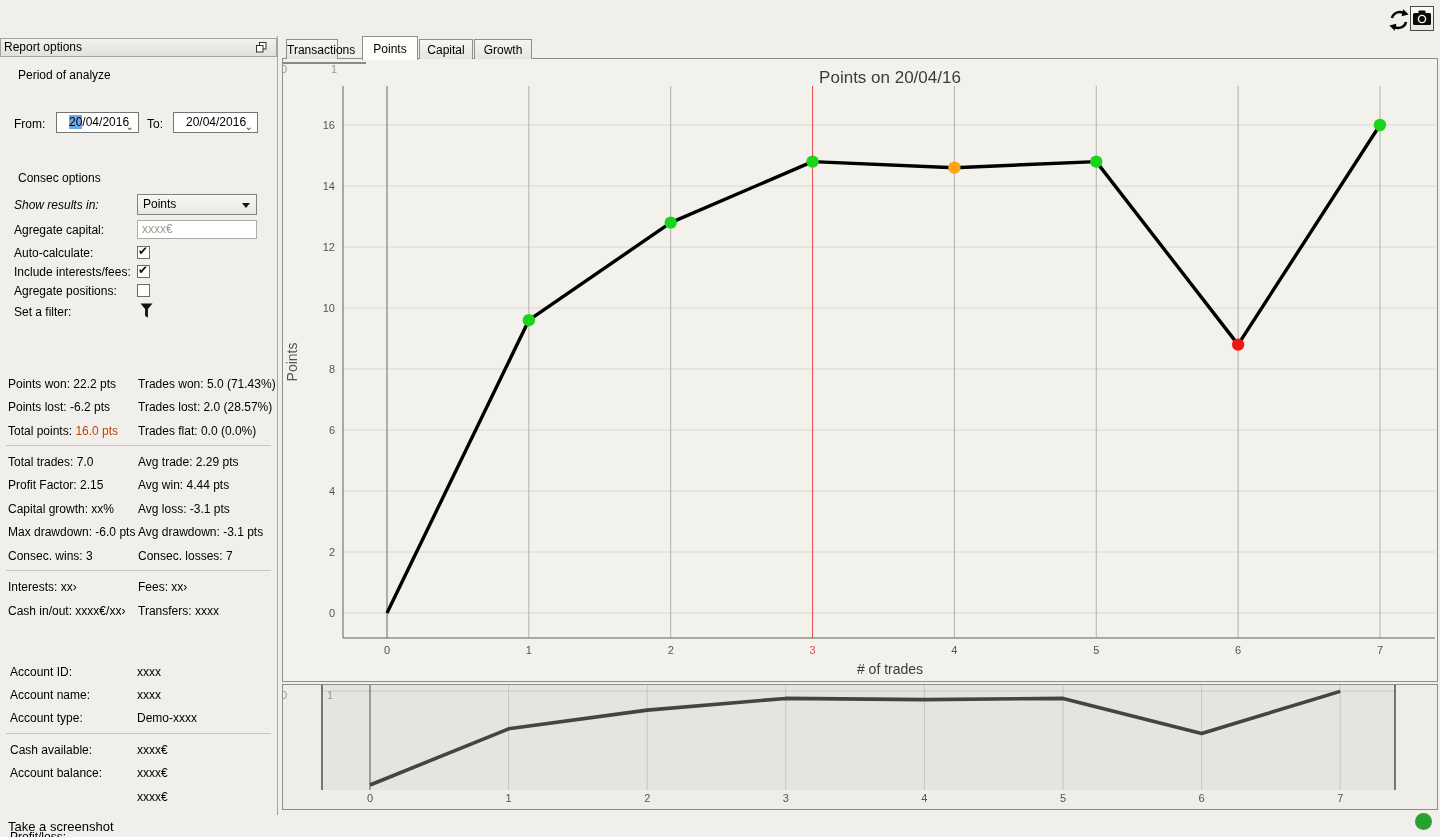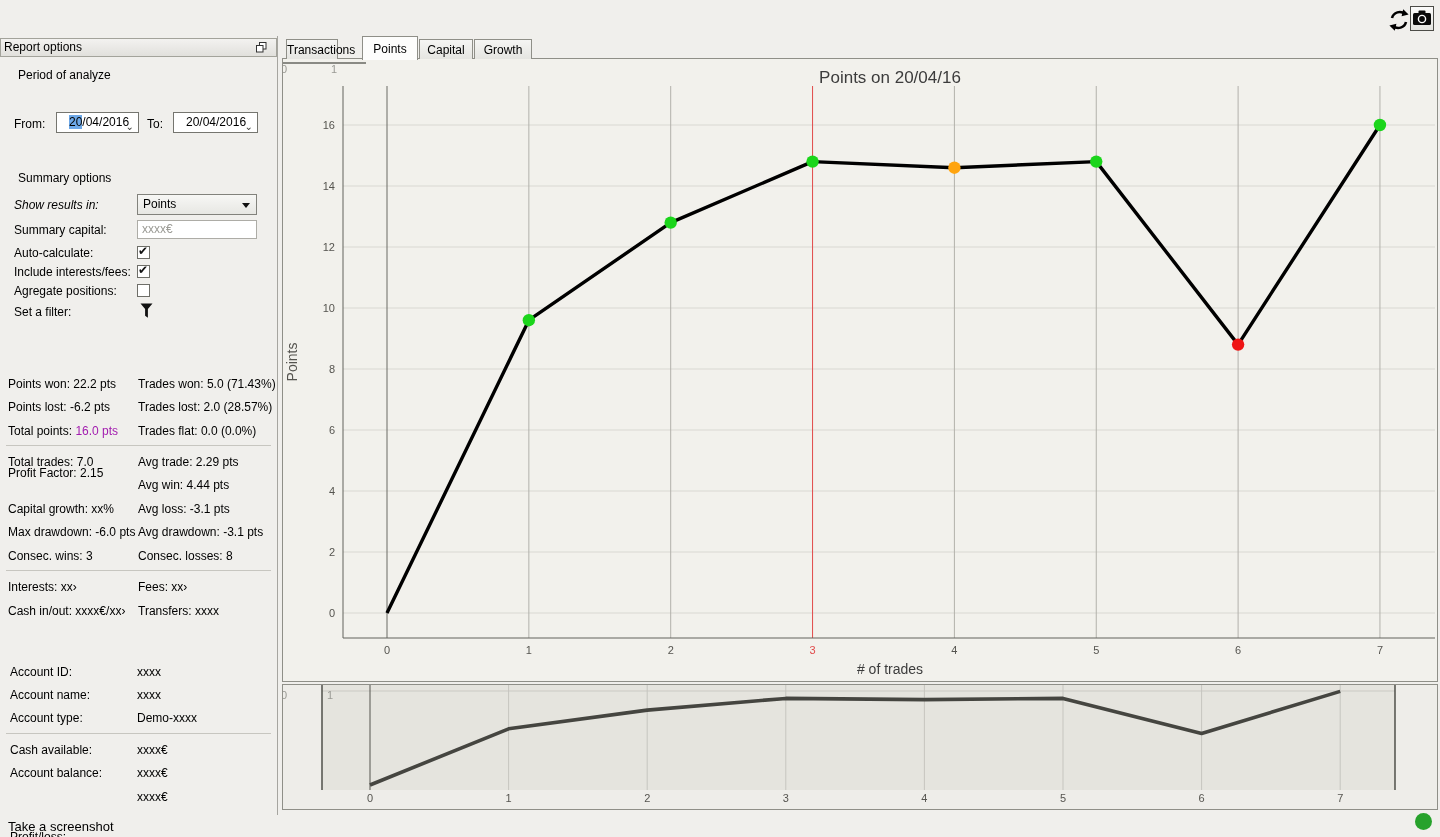--- a/index.html
+++ b/index.html
@@ -102,29 +102,29 @@
   <div class="combo" style="left:56px;top:112px;width:83px;">
     <span class="sel-part">20</span><span>/04/2016</span>
     <span class="chev">⌄</span>
   </div>
   <div class="lbl" style="left:147px;top:117px;">To:</div>
   <div class="combo" style="left:173px;top:112px;width:85px;">
     <span>20/04/2016</span>
     <span class="chev">⌄</span>
   </div>
 
-  <div class="lbl" style="left:18px;top:171px;">Summary options</div>
+  <div class="lbl" style="left:18px;top:171px;">Consec options</div>
 
   <div class="lbl" style="left:14px;top:198px;font-style:italic;">Show results in:</div>
   <div class="dropdown" style="left:137px;top:194px;width:120px;">
     <span>Points</span>
     <span class="arrow"></span>
   </div>
 
-  <div class="lbl" style="left:14px;top:223px;">Summary capital:</div>
+  <div class="lbl" style="left:14px;top:223px;">Agregate capital:</div>
   <div class="textinput" style="left:137px;top:220px;width:120px;">
     <span>xxxx€</span>
   </div>
 
   <div class="lbl" style="left:14px;top:246px;">Auto-calculate:</div>
   <div class="checkbox" style="left:137px;top:246px;">
       <span class="check">✔</span>
     </div>
 
   <div class="lbl" style="left:14px;top:265px;">Include interests/fees:</div>
@@ -144,34 +144,34 @@
       </svg>
   </div>
 
 
   <div class="val" style="left:8px;top:377px;">Points won: 22.2 pts</div>
   <div class="val" style="left:138px;top:377px;">Trades won: 5.0 (71.43%)</div>
   <div class="val" style="left:8px;top:400px;">Points lost: -6.2 pts</div>
   <div class="val" style="left:138px;top:400px;">Trades lost: 2.0 (28.57%)</div>
   <div class="val" style="left:8px;top:424px;">
     <span>Total points:</span>
-    <span id="total-points-value" style="color: #a21caf;">16.0 pts</span>
+    <span id="total-points-value" style="color: #c2410c;">16.0 pts</span>
   </div>
   <div class="val" style="left:138px;top:424px;">Trades flat: 0.0 (0.0%)</div>
   <div class="divider" style="top:445px;"></div>
   <div class="val" style="left:8px;top:455px;">Total trades: 7.0</div>
   <div class="val" style="left:138px;top:455px;">Avg trade: 2.29 pts</div>
-  <div class="val" style="left:8px;top:466px;">Profit Factor: 2.15</div>
+  <div class="val" style="left:8px;top:478px;">Profit Factor: 2.15</div>
   <div class="val" style="left:138px;top:478px;">Avg win: 4.44 pts</div>
   <div class="val" style="left:8px;top:502px;">Capital growth: xx%</div>
   <div class="val" style="left:138px;top:502px;">Avg loss: -3.1 pts</div>
   <div class="val" style="left:8px;top:525px;">Max drawdown: -6.0 pts</div>
   <div class="val" style="left:138px;top:525px;">Avg drawdown: -3.1 pts</div>
   <div class="val" style="left:8px;top:549px;">Consec. wins: 3</div>
-  <div class="val" style="left:138px;top:549px;">Consec. losses: 8</div>
+  <div class="val" style="left:138px;top:549px;">Consec. losses: 7</div>
   <div class="divider" style="top:570px;"></div>
   <div class="val" style="left:8px;top:580px;">Interests: xx›</div>
   <div class="val" style="left:138px;top:580px;">Fees: xx›</div>
   <div class="val" style="left:8px;top:604px;">Cash in/out: xxxx€/xx›</div>
   <div class="val" style="left:138px;top:604px;">Transfers: xxxx</div>
 
 
   <div class="lbl" style="left:10px;top:665px;">Account ID:</div>
   <div class="val" style="left:137px;top:665px;">xxxx</div>
   <div class="lbl" style="left:10px;top:688px;">Account name:</div>

